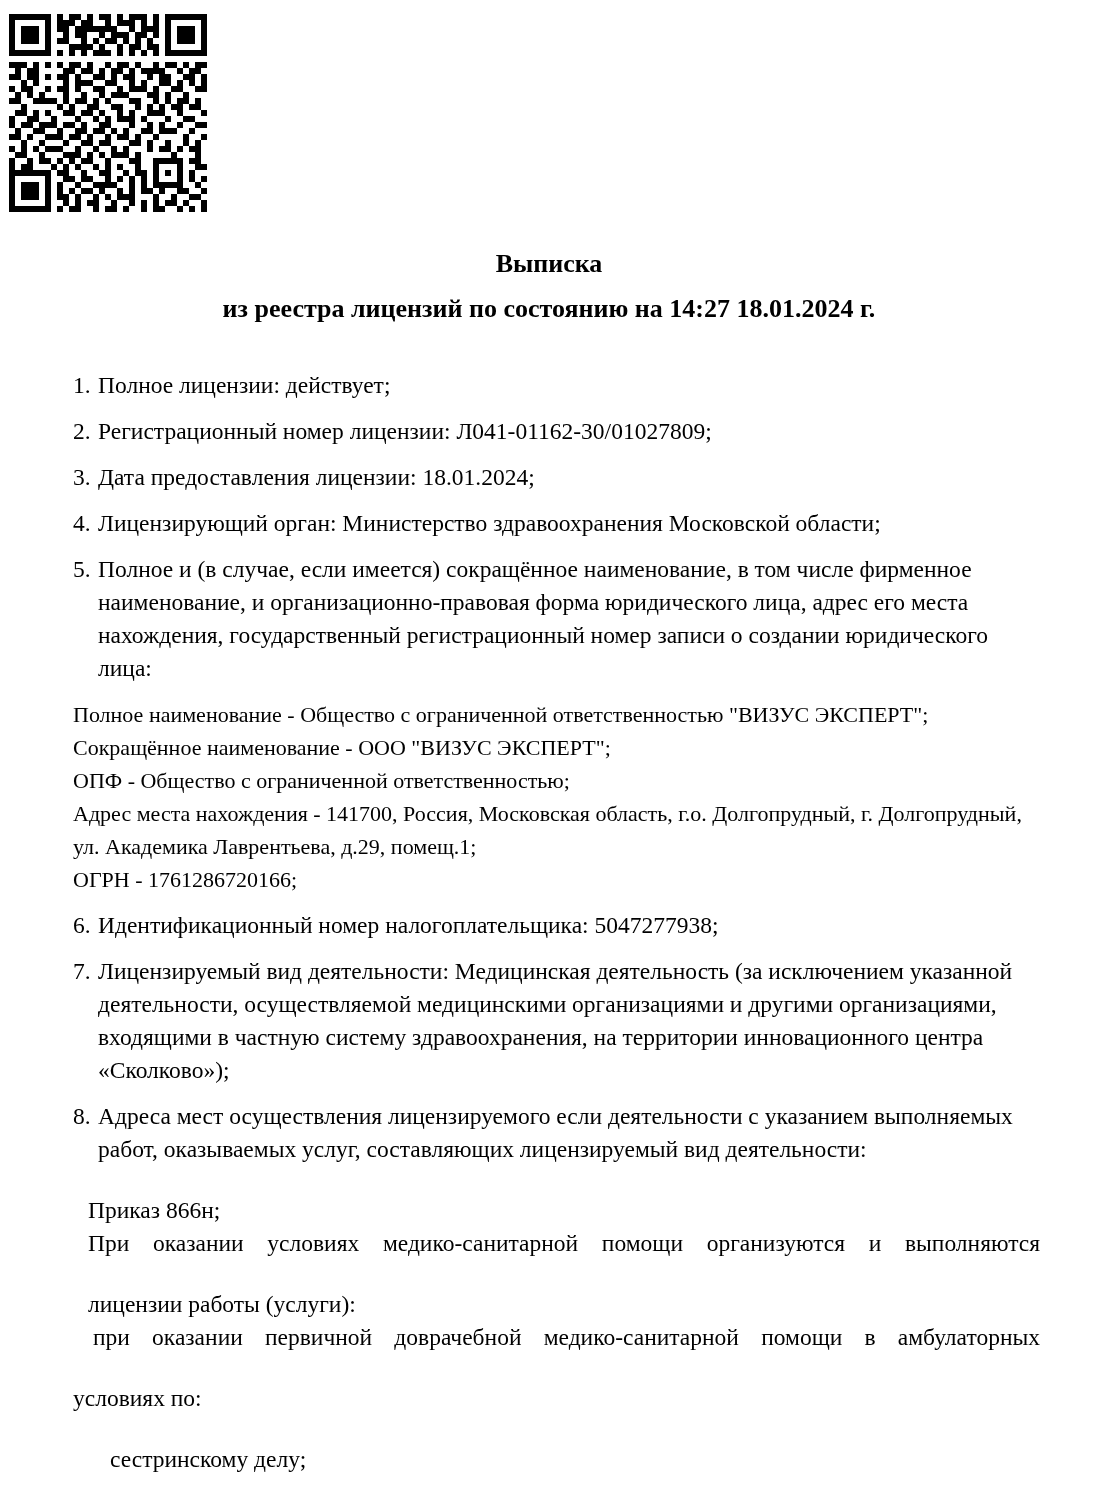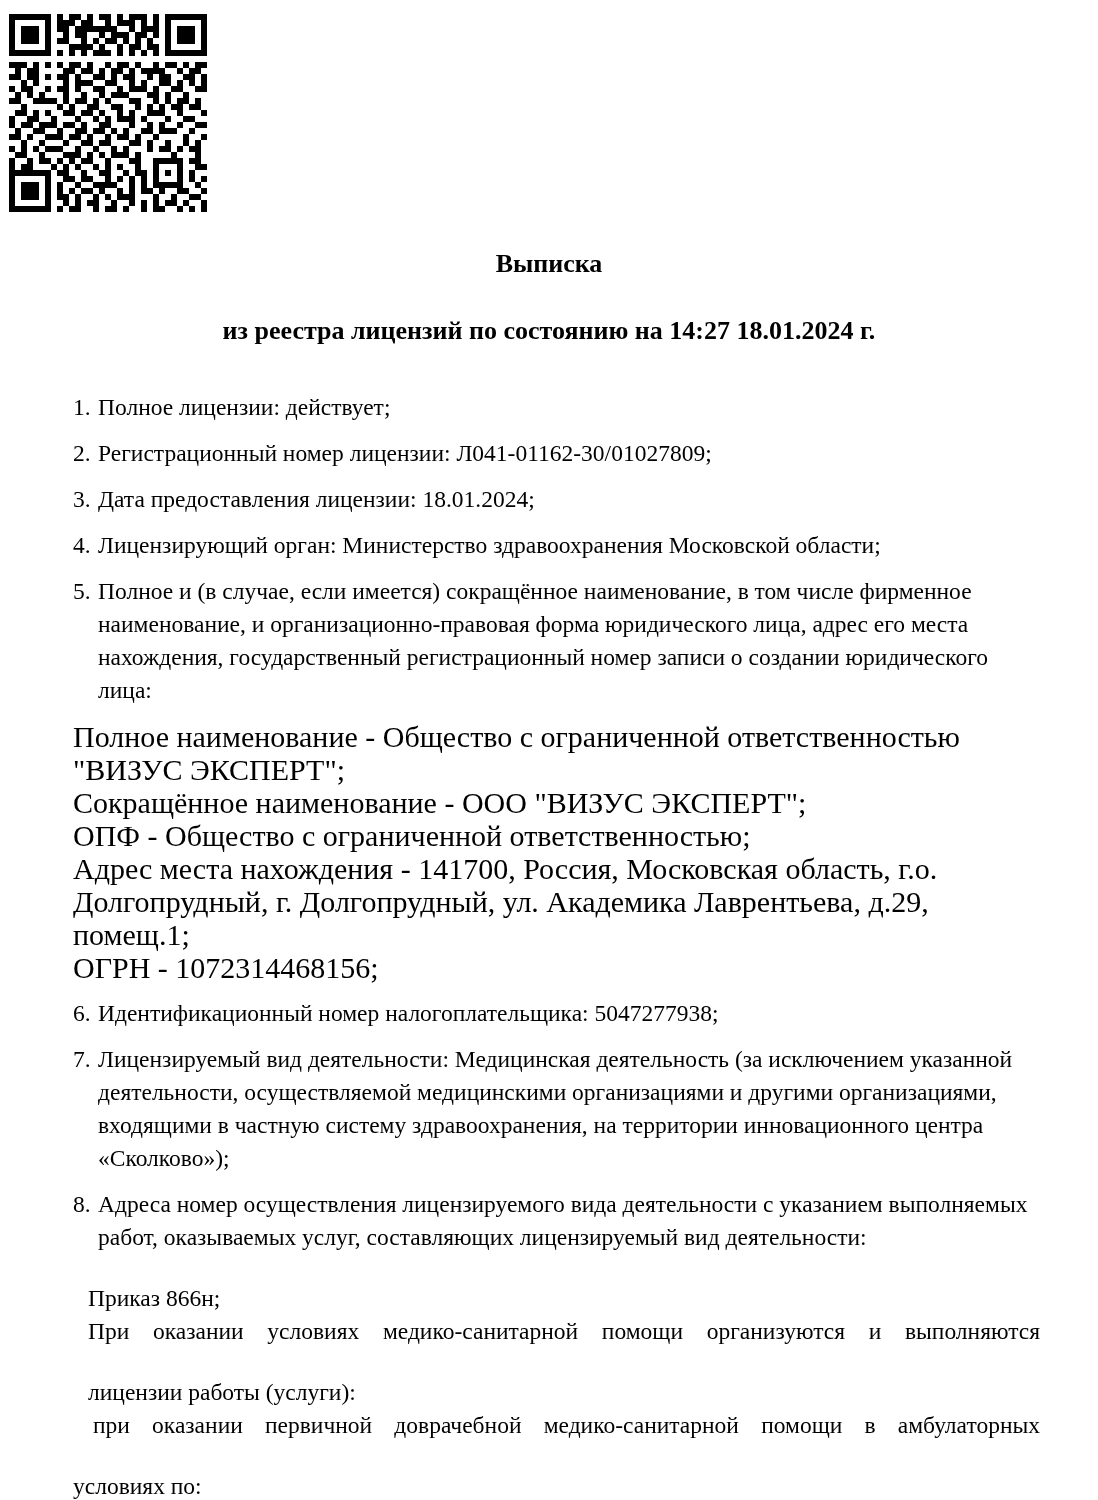--- a/index.html
+++ b/index.html
@@ -37,21 +37,21 @@
     width: 1098px;
   }
 
   .title-block {
     text-align: center;
     font-weight: bold;
     font-size: 26px;
     line-height: 1.25;
   }
   .title-main { margin: 0 0 0px 0; padding-top: 10px; }
-  .title-sub  { margin: 34px 0 0 0; }
+  .title-sub  { margin: 12px 0 0 0; }
 
   .content {
     margin-top: 44px;
     padding-left: 73px;
     padding-right: 58px;
   }
 
   
   .clause {
     position: relative;
@@ -62,21 +62,21 @@
     text-align: left;
   }
   .clause .num {
     position: absolute;
     left: 0;
     top: 0;
   }
 
   
   .block {
-    font-size: 30px;
+    font-size: 22px;
     line-height: 33px;
     margin: 0 0 13px 0;
     font-family: Liberation Serif, serif;
   }
   .block .ln { display: block; }
 
   
   .works { font-size: 23.5px; line-height: 33px; margin: 0; }
   .works .ln { display: block; margin-top: 28px; }
   .works .ln.lvl1 { padding-left: 15px; }
@@ -446,36 +446,36 @@
       <p class="clause">
         <span class="num">5.</span>
         <span>Полное и (в случае, если имеется) сокращённое наименование, в том числе фирменное наименование, и организационно-правовая форма юридического лица, адрес его места нахождения, государственный регистрационный номер записи о создании юридического лица:</span>
       </p>
 
       <div class="block">
         <span class="ln">Полное наименование - Общество с ограниченной ответственностью "ВИЗУС ЭКСПЕРТ";</span>
         <span class="ln">Сокращённое наименование - ООО "ВИЗУС ЭКСПЕРТ";</span>
         <span class="ln">ОПФ - Общество с ограниченной ответственностью;</span>
         <span class="ln">Адрес места нахождения - 141700, Россия, Московская область, г.о. Долгопрудный, г. Долгопрудный, ул. Академика Лаврентьева, д.29, помещ.1;</span>
-        <span class="ln">ОГРН - 1072314468156;</span>
+        <span class="ln">ОГРН - 1761286720166;</span>
       </div>
 
       <p class="clause">
         <span class="num">6.</span>
         <span>Идентификационный номер налогоплательщика: 5047277938;</span>
       </p>
 
       <p class="clause">
         <span class="num">7.</span>
         <span>Лицензируемый вид деятельности: Медицинская деятельность (за исключением указанной деятельности, осуществляемой медицинскими организациями и другими организациями, входящими в частную систему здравоохранения, на территории инновационного центра «Сколково»);</span>
       </p>
 
       <p class="clause">
         <span class="num">8.</span>
-        <span>Адреса номер осуществления лицензируемого вида деятельности с указанием выполняемых работ, оказываемых услуг, составляющих лицензируемый вид деятельности:</span>
+        <span>Адреса мест осуществления лицензируемого если деятельности с указанием выполняемых работ, оказываемых услуг, составляющих лицензируемый вид деятельности:</span>
       </p>
 
 
       <div class="works">
         <span class="ln lvl1">Приказ 866н;</span>
         <span class="just lvl1">При оказании условиях медико-санитарной помощи организуются и выполняются</span>
         <span class="ln lvl1">лицензии работы (услуги):</span>
         <span class="just lvl2">при оказании первичной доврачебной медико-санитарной помощи в амбулаторных</span>
         <span class="ln">условиях по:</span>
         <span class="ln lvl3">сестринскому делу;</span>

